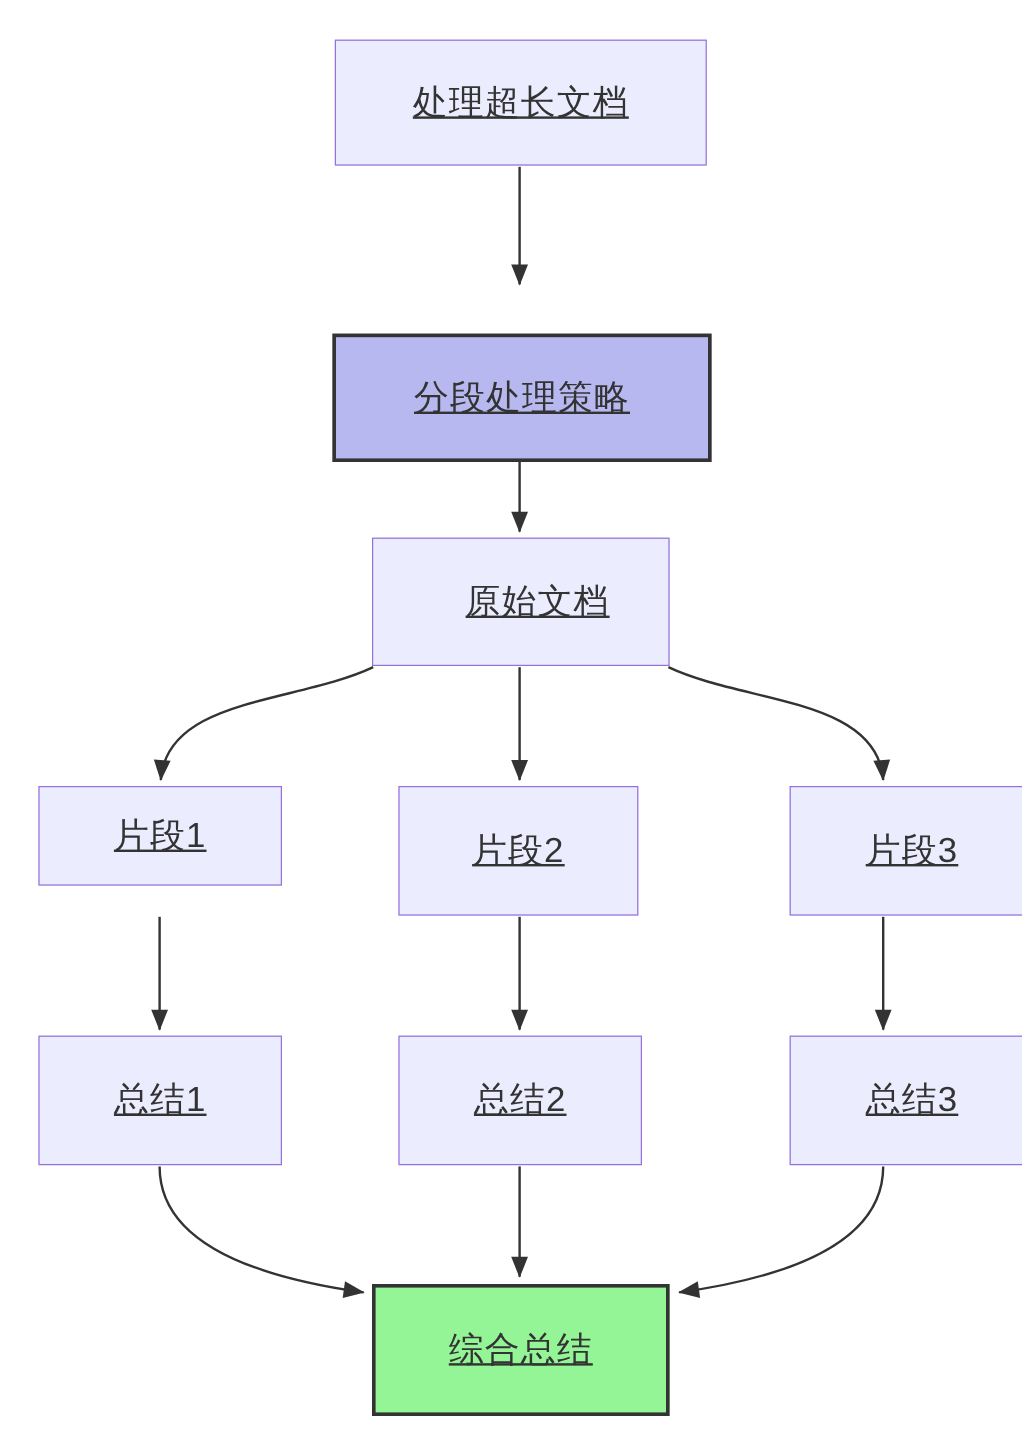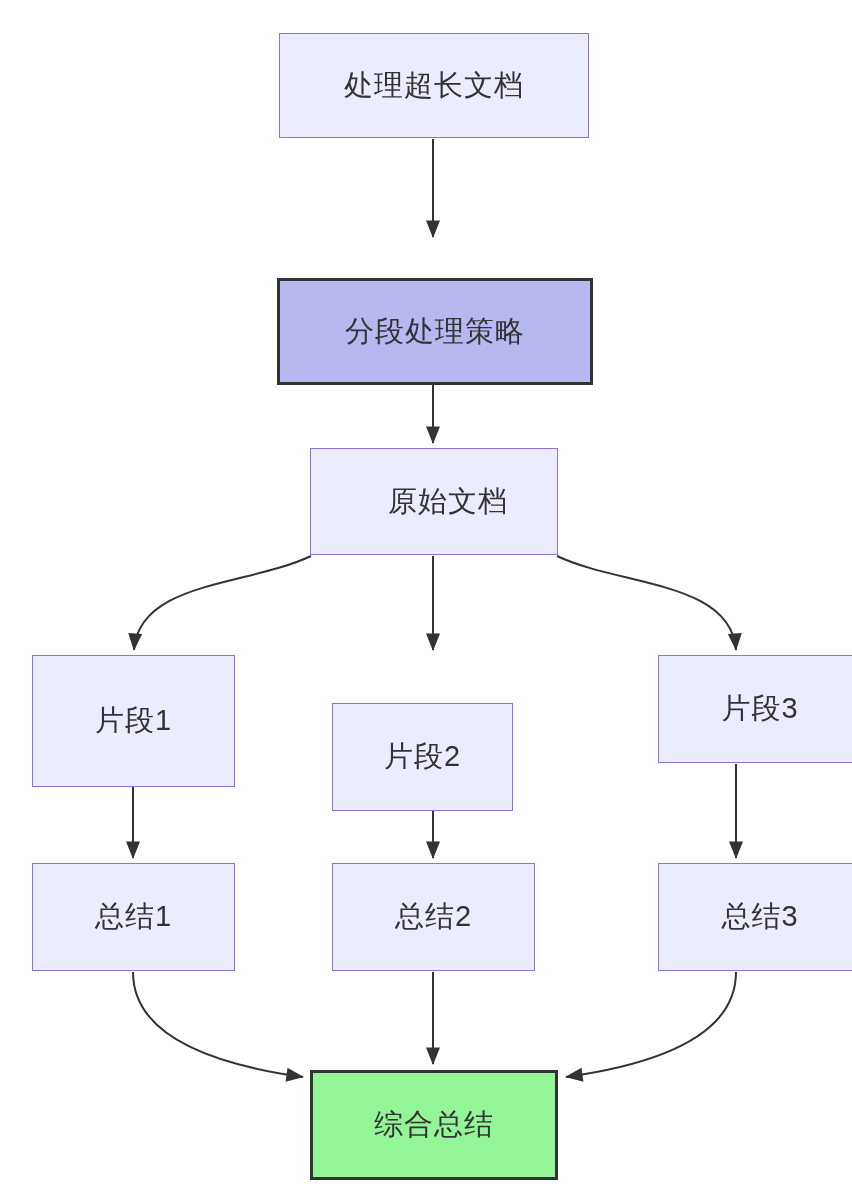--- a/index.html
+++ b/index.html
@@ -30,20 +30,21 @@
     align-items: center;
     justify-content: center;
     background: #ECECFF;
     border: 1.6px solid #9370DB;
     color: #333333;
     font-size: 29px;
     letter-spacing: 1px;
     text-align: center;
     white-space: nowrap;
     user-select: none;
+    text-decoration: underline;
   }
   .node--emphasis {
     background: #B8B8F0;
     border: 3.5px solid #333333;
   }
   .node--success {
     background: #94F596;
     border: 3.5px solid #333333;
     text-align: right;
   }
@@ -73,23 +74,23 @@
       <path d="M736,972 C736,1032 666,1063 566,1077" marker-end="url(#arrow)"></path>
     </g>
   </svg>
 
   <div class="node" style="left:279px; top:33px; width:310px; height:105px;">处理超长文档</div>
 
   <div class="node node--emphasis" style="left:277px; top:242px; width:316px; height:107px;margin-top:36px;">分段处理策略</div>
 
   <div class="node" style="left:310px; top:448px; width:248px; height:107px;padding-left:28px;">原始文档</div>
 
-  <div class="node" style="left:32px; top:655px; width:203px; height:132px;">片段1</div>
+  <div class="node" style="left:32px; top:655px; width:203px; height:83px;">片段1</div>
 
-  <div class="node" style="left:332px; top:655px; width:181px; height:108px;margin-top:48px;">片段2</div>
+  <div class="node" style="left:332px; top:655px; width:200px; height:108px;">片段2</div>
 
   <div class="node" style="left:634px; top:655px; width:204px; height:108px;margin-left:24px;">片段3</div>
 
   <div class="node" style="left:32px; top:863px; width:203px; height:108px;">总结1</div>
 
   <div class="node" style="left:332px; top:863px; width:203px; height:108px;">总结2</div>
 
   <div class="node" style="left:634px; top:863px; width:204px; height:108px;margin-left:24px;">总结3</div>
 
   <div class="node node--success" style="left:310px; top:1070px; width:248px; height:110px;">综合总结</div>

